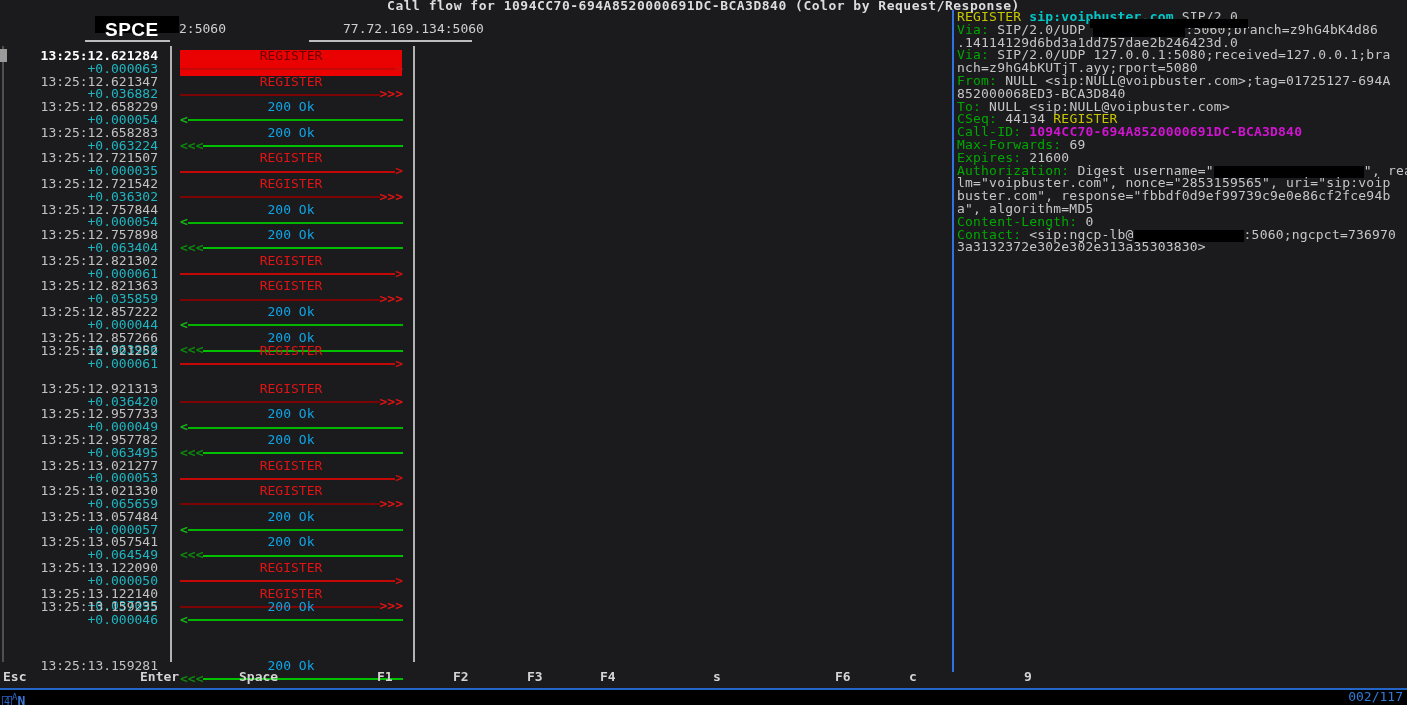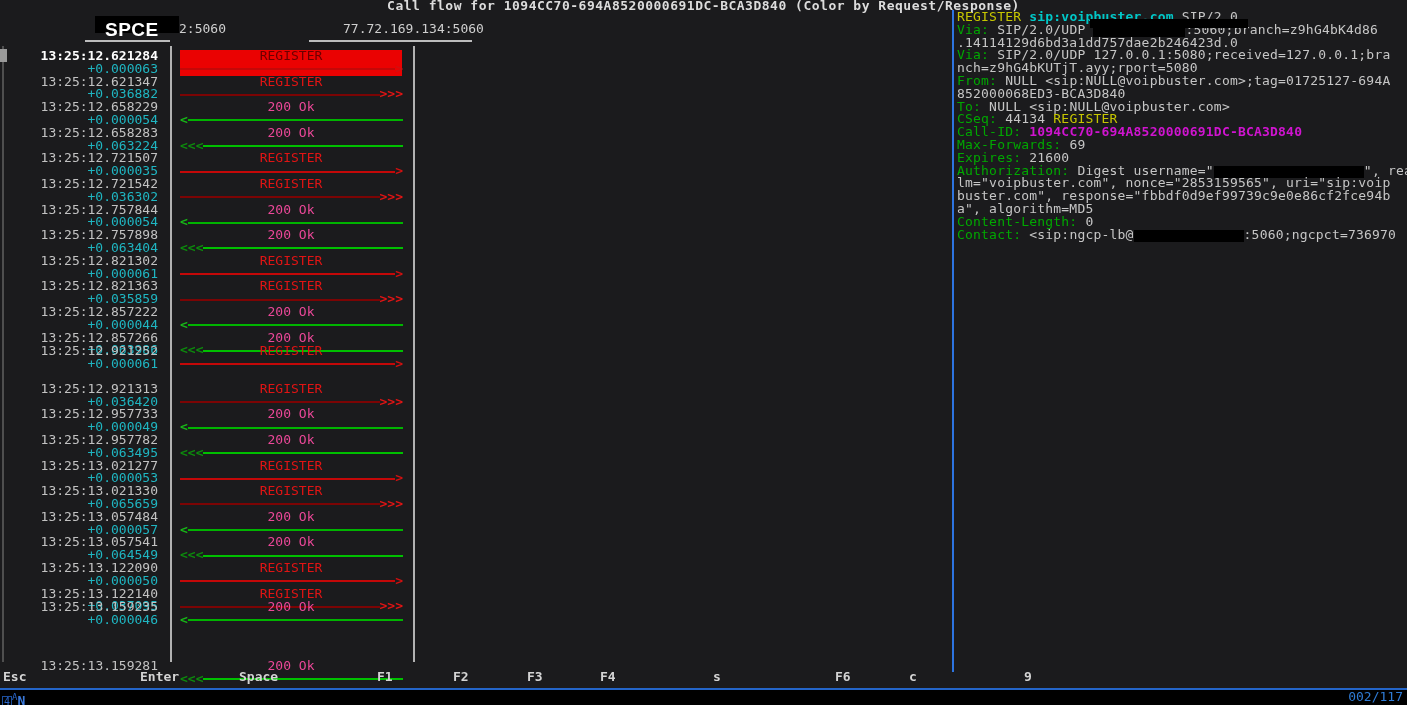--- a/index.html
+++ b/index.html
@@ -23,21 +23,21 @@
   .sb-thumb{left:0;top:49px;width:7px;height:13px;background:#9a9a9a;}
   
   .sep{left:952px;top:10px;width:2px;height:662px;background:#2d74e0;}
   
   .msg-row{position:absolute;left:0;width:950px;height:26px;}
   .ts{position:absolute;left:0;top:0;width:158px;text-align:right;color:#c2c2c2;white-space:pre;}
   .msg-row.selected .ts{color:#ffffff;font-weight:bold;}
   .delta{position:absolute;left:0;top:12.8px;width:158px;text-align:right;color:#1fb6c2;white-space:pre;}
   .sel-bg{position:absolute;left:180px;top:0;width:222px;height:25.6px;background:#ea0202;}
   .mlabel{position:absolute;left:180px;top:0;width:222px;text-align:center;}
-  .mlabel.reg{color:#e01414;} .mlabel.ok{color:#ec4899;}
+  .mlabel.reg{color:#e01414;} .mlabel.ok{color:#0ea5e9;}
   .msg-row.selected .mlabel{color:#6b0000;}
   .arrow{position:absolute;left:180px;top:12.8px;width:223px;height:12.8px;display:flex;align-items:center;}
   .aline{flex:1;height:0;border-top:2px solid;}
   .achev{font-weight:bold;white-space:pre;line-height:12.8px;}
   .arrow.right.norm .aline{border-color:#c40808;} .arrow.right.norm .achev{color:#d01010;}
   .arrow.right.retx .aline{border-color:#7c0404;} .arrow.right.retx .achev{color:#e01414;}
   .arrow.left.norm .aline{border-color:#00b400;}  .arrow.left.norm .achev{color:#18b818;}
   .arrow.left.retx .aline{border-color:#00c000;}  .arrow.left.retx .achev{color:#0d8a0d;}
   .msg-row.selected .aline{border-color:#400000;} .msg-row.selected .achev{color:#400000;}
   
@@ -314,20 +314,21 @@
       <div class="sline"><span class="green">CSeq:</span><span class="white"> 44134 </span><span class="yellow">REGISTER</span></div>
       <div class="sline"><span class="green">Call-ID:</span><span class="white"> </span><span class="magb">1094CC70-694A8520000691DC-BCA3D840</span></div>
       <div class="sline"><span class="green">Max-Forwards:</span><span class="white"> 69</span></div>
       <div class="sline"><span class="green">Expires:</span><span class="white"> 21600</span></div>
       <div class="sline"><span class="green">Authorization:</span><span class="white"> Digest username="</span><span class="redact" style="width: 150px;"></span><span class="white">", rea</span></div>
       <div class="sline"><span class="white">lm="voipbuster.com", nonce="2853159565", uri="sip:voip</span></div>
       <div class="sline"><span class="white">buster.com", response="fbbdf0d9ef99739c9e0e86cf2fce94b</span></div>
       <div class="sline"><span class="white">a", algorithm=MD5</span></div>
       <div class="sline"><span class="green">Content-Length:</span><span class="white"> 0</span></div>
       <div class="sline"><span class="green">Contact:</span><span class="white"> &lt;sip:ngcp-lb@</span><span class="redact" style="width: 110px;"></span><span class="white">:5060;ngcpct=736970</span></div>
+      <div class="sline"><span class="white">3a3132372e302e302e313a35303830&gt;</span></div>
     </div>
 
   <div class="abs ov-redact" style="left:1090px;top:19px;width:158px;height:9px;"></div>
 
   <div class="abs hotkeys">
       <span class="hk" style="left: 3px;">Esc</span>
       <span class="hk" style="left: 140px;">Enter</span>
       <span class="hk" style="left: 239px;">Space</span>
       <span class="hk" style="left: 377px;">F1</span>
       <span class="hk" style="left: 453px;">F2</span>

